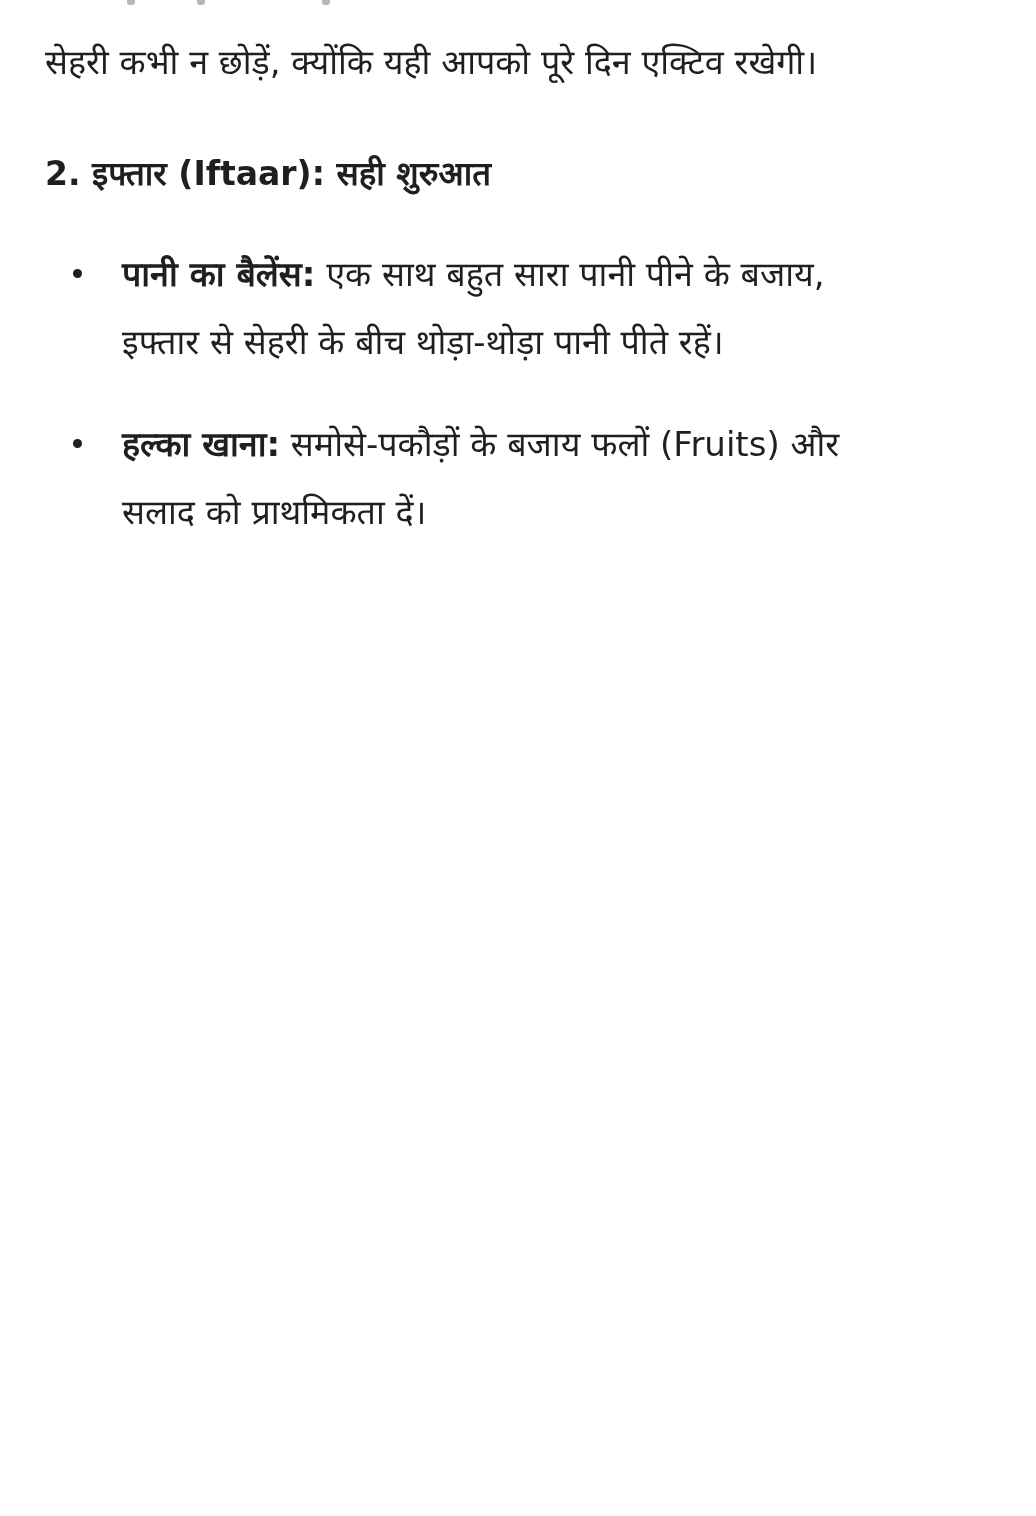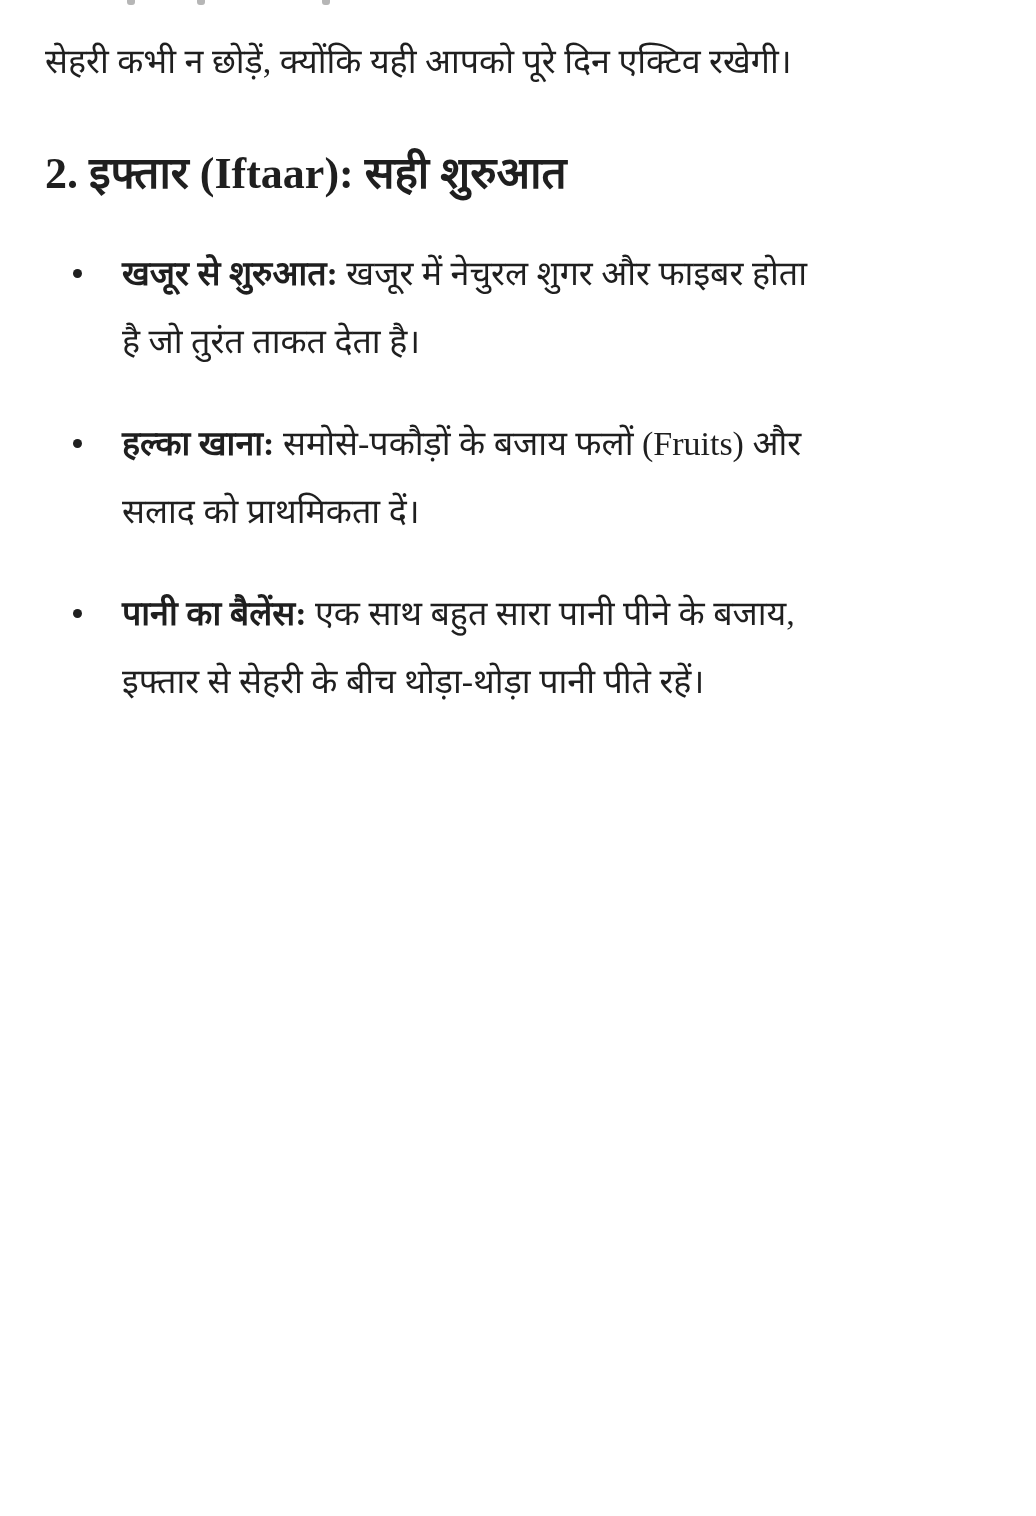--- a/index.html
+++ b/index.html
@@ -26,21 +26,20 @@
     width: 8px;
     height: 5px;
     background: #7a7a7a;
     border-radius: 0 0 3px 3px;
     opacity: 0.55;
   }
   .content {
     padding: 28px 14px 0 45px;
     font-size: 34px;
     line-height: 68px;
-    font-family: Liberation Serif, serif;
   }
   .para {
     margin: 0 0 46px 0;
     white-space: pre-line;
   }
   .para.tight { margin-bottom: 36px; }
   ul.tips {
     list-style: none;
     margin: 0;
     padding: 0;
@@ -56,21 +55,21 @@
     left: 28px;
     top: 29px;
     width: 9px;
     height: 9px;
     border-radius: 50%;
     background: #1f1f1f;
   }
   .li-label { font-weight: 700; }
   .li-text { white-space: pre-line; }
   h2.section-heading {
-    font-size: 44px;
+    font-size: 33px;
     line-height: 56px;
     font-weight: 700;
     margin: 50px 0 36px 0;
     color: #1f1f1f;
   }
 </style>
 </head>
 <body>
 
 <div class="clipped-line">
@@ -85,31 +84,25 @@
 
   <ul class="tips">
   </ul>
 
   <h2 class="section-heading">2. इफ्तार (Iftaar): सही शुरुआत</h2>
 
 
   <ul class="tips second">
     <li>
       <span class="dot"></span>
-      <span class="li-label">खजूर से शुरुआत:</span>
-      <span class="li-text">खजूर में नेचुरल शुगर और फाइबर होता
-है जो तुरंत ताकत देता है।</span>
+      <span class="li-label">पानी का बैलेंस:</span>
+      <span class="li-text">एक साथ बहुत सारा पानी पीने के बजाय,
+इफ्तार से सेहरी के बीच थोड़ा-थोड़ा पानी पीते रहें।</span>
     </li>
     <li>
       <span class="dot"></span>
       <span class="li-label">हल्का खाना:</span>
       <span class="li-text">समोसे-पकौड़ों के बजाय फलों (Fruits) और
 सलाद को प्राथमिकता दें।</span>
     </li>
-    <li>
-      <span class="dot"></span>
-      <span class="li-label">पानी का बैलेंस:</span>
-      <span class="li-text">एक साथ बहुत सारा पानी पीने के बजाय,
-इफ्तार से सेहरी के बीच थोड़ा-थोड़ा पानी पीते रहें।</span>
-    </li>
   </ul>
 
 </div>
 
 </body></html>

